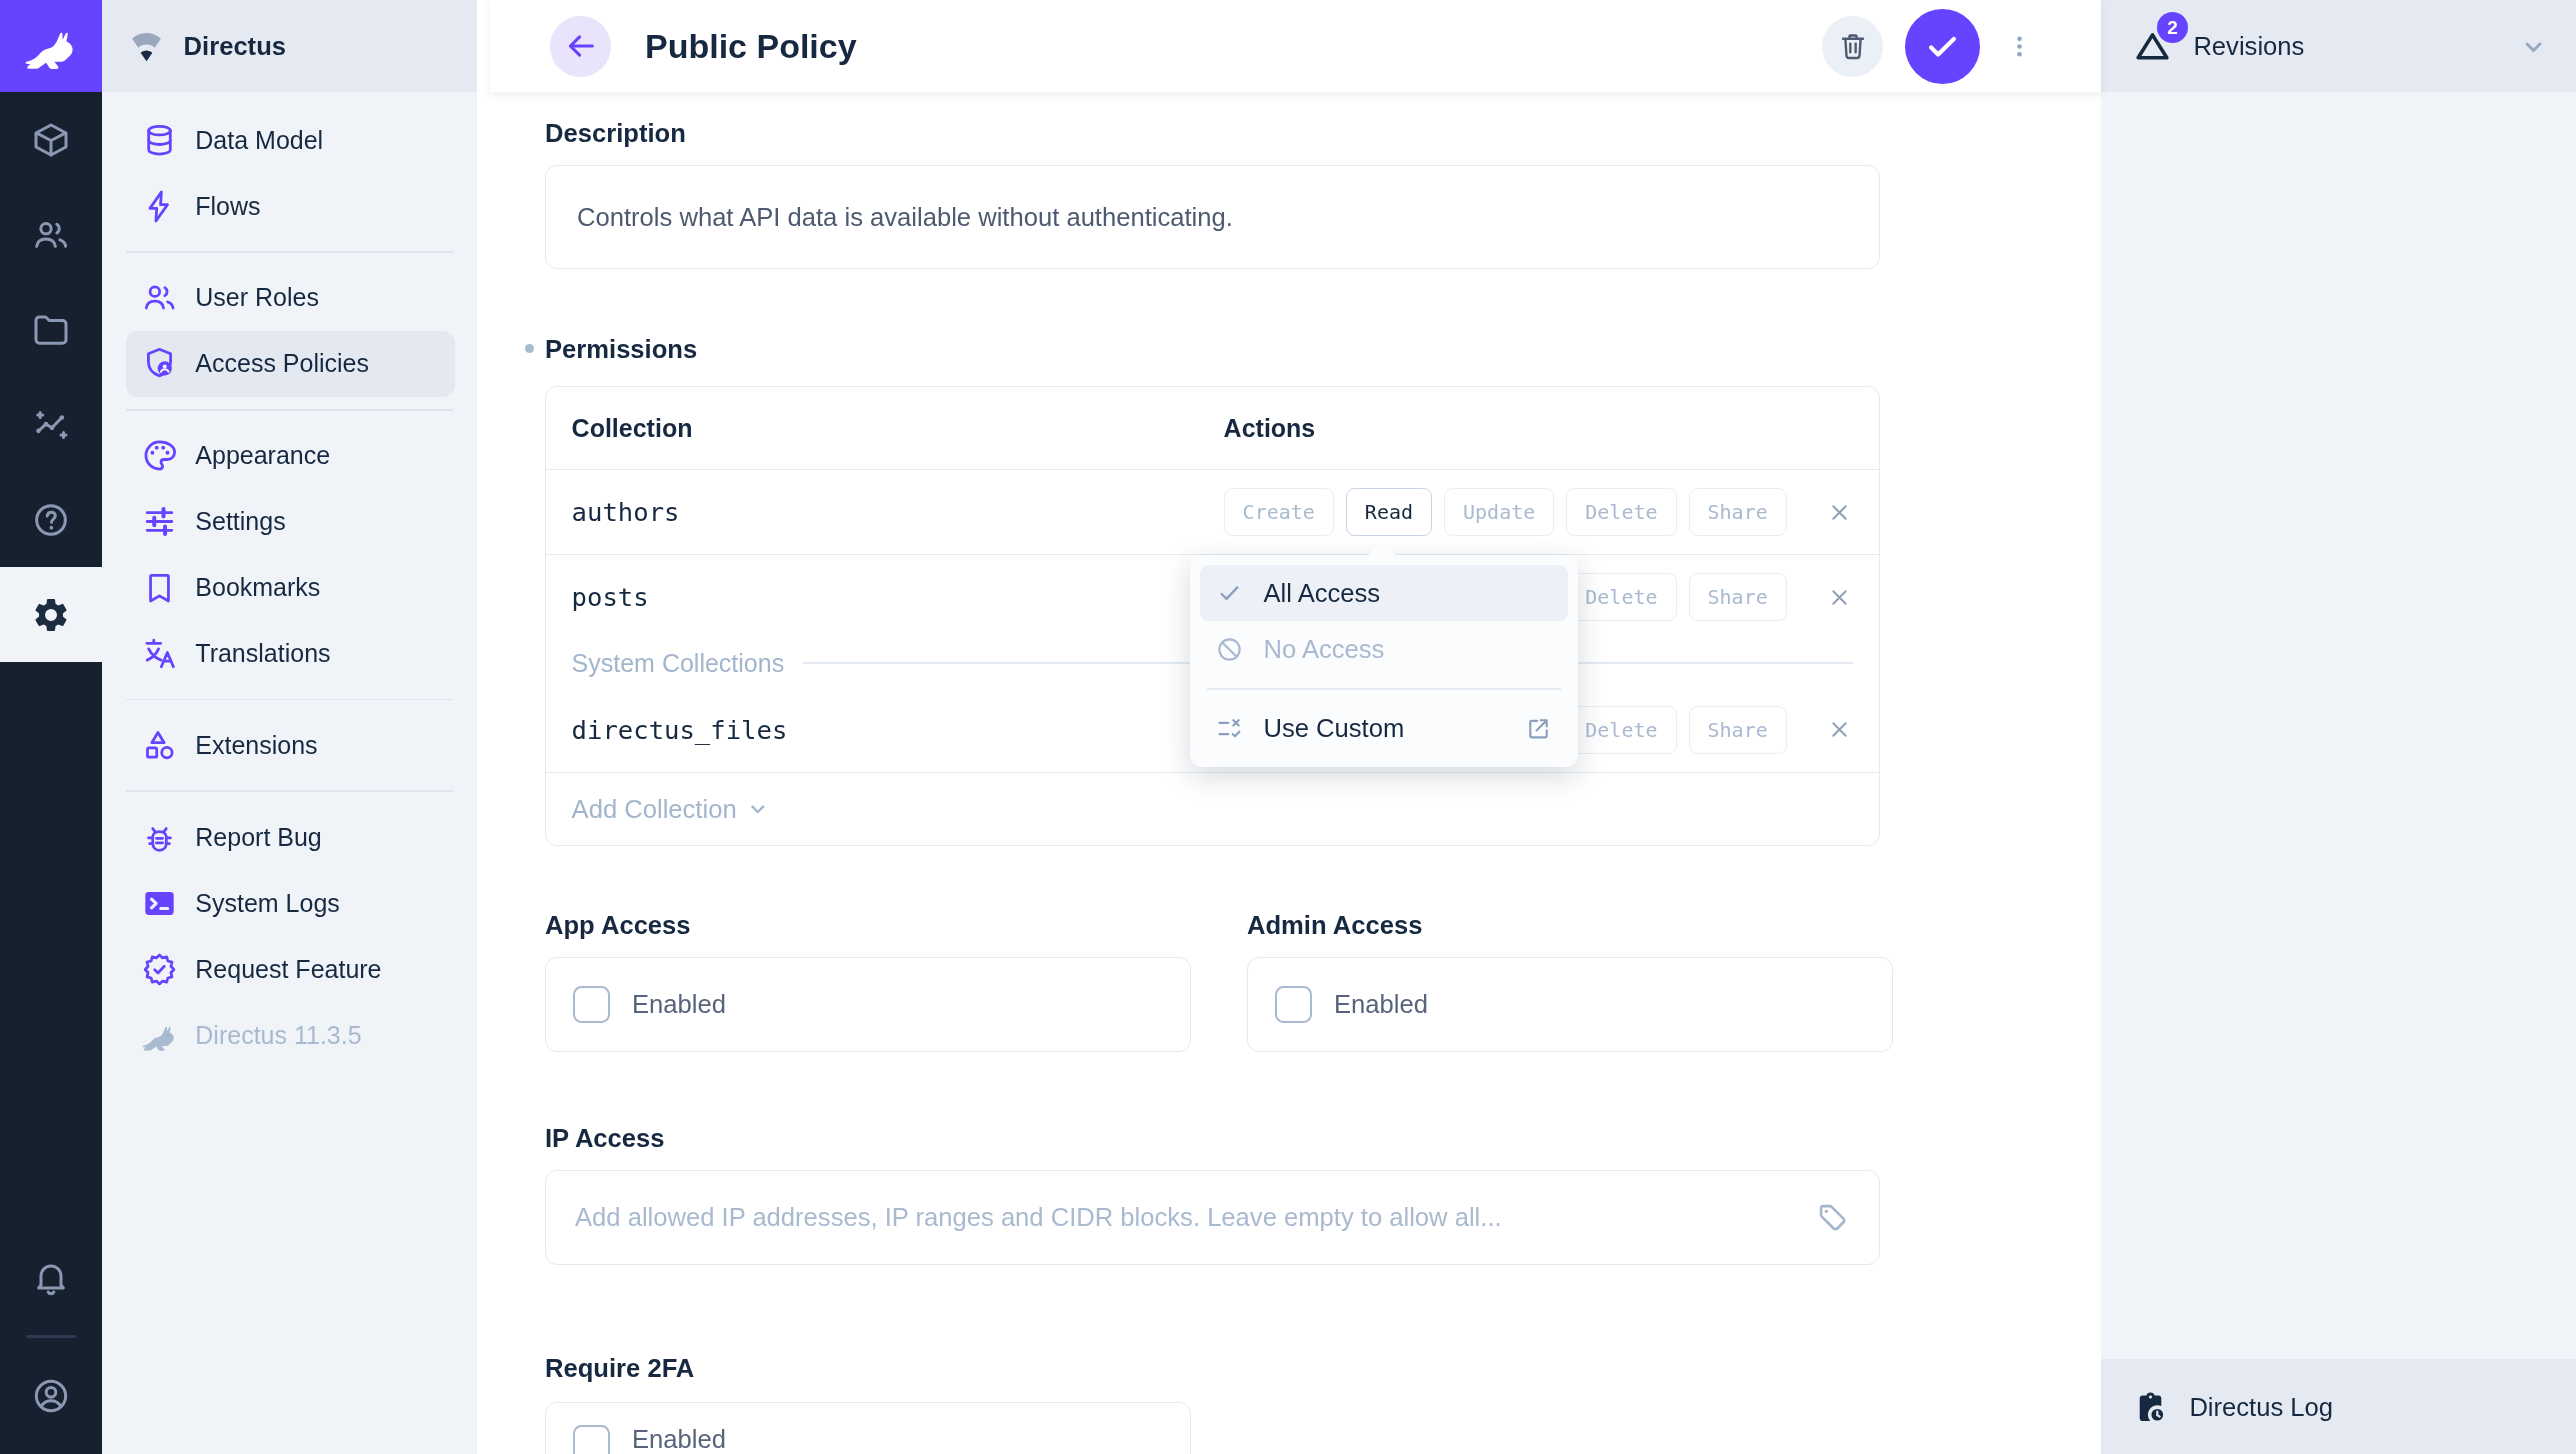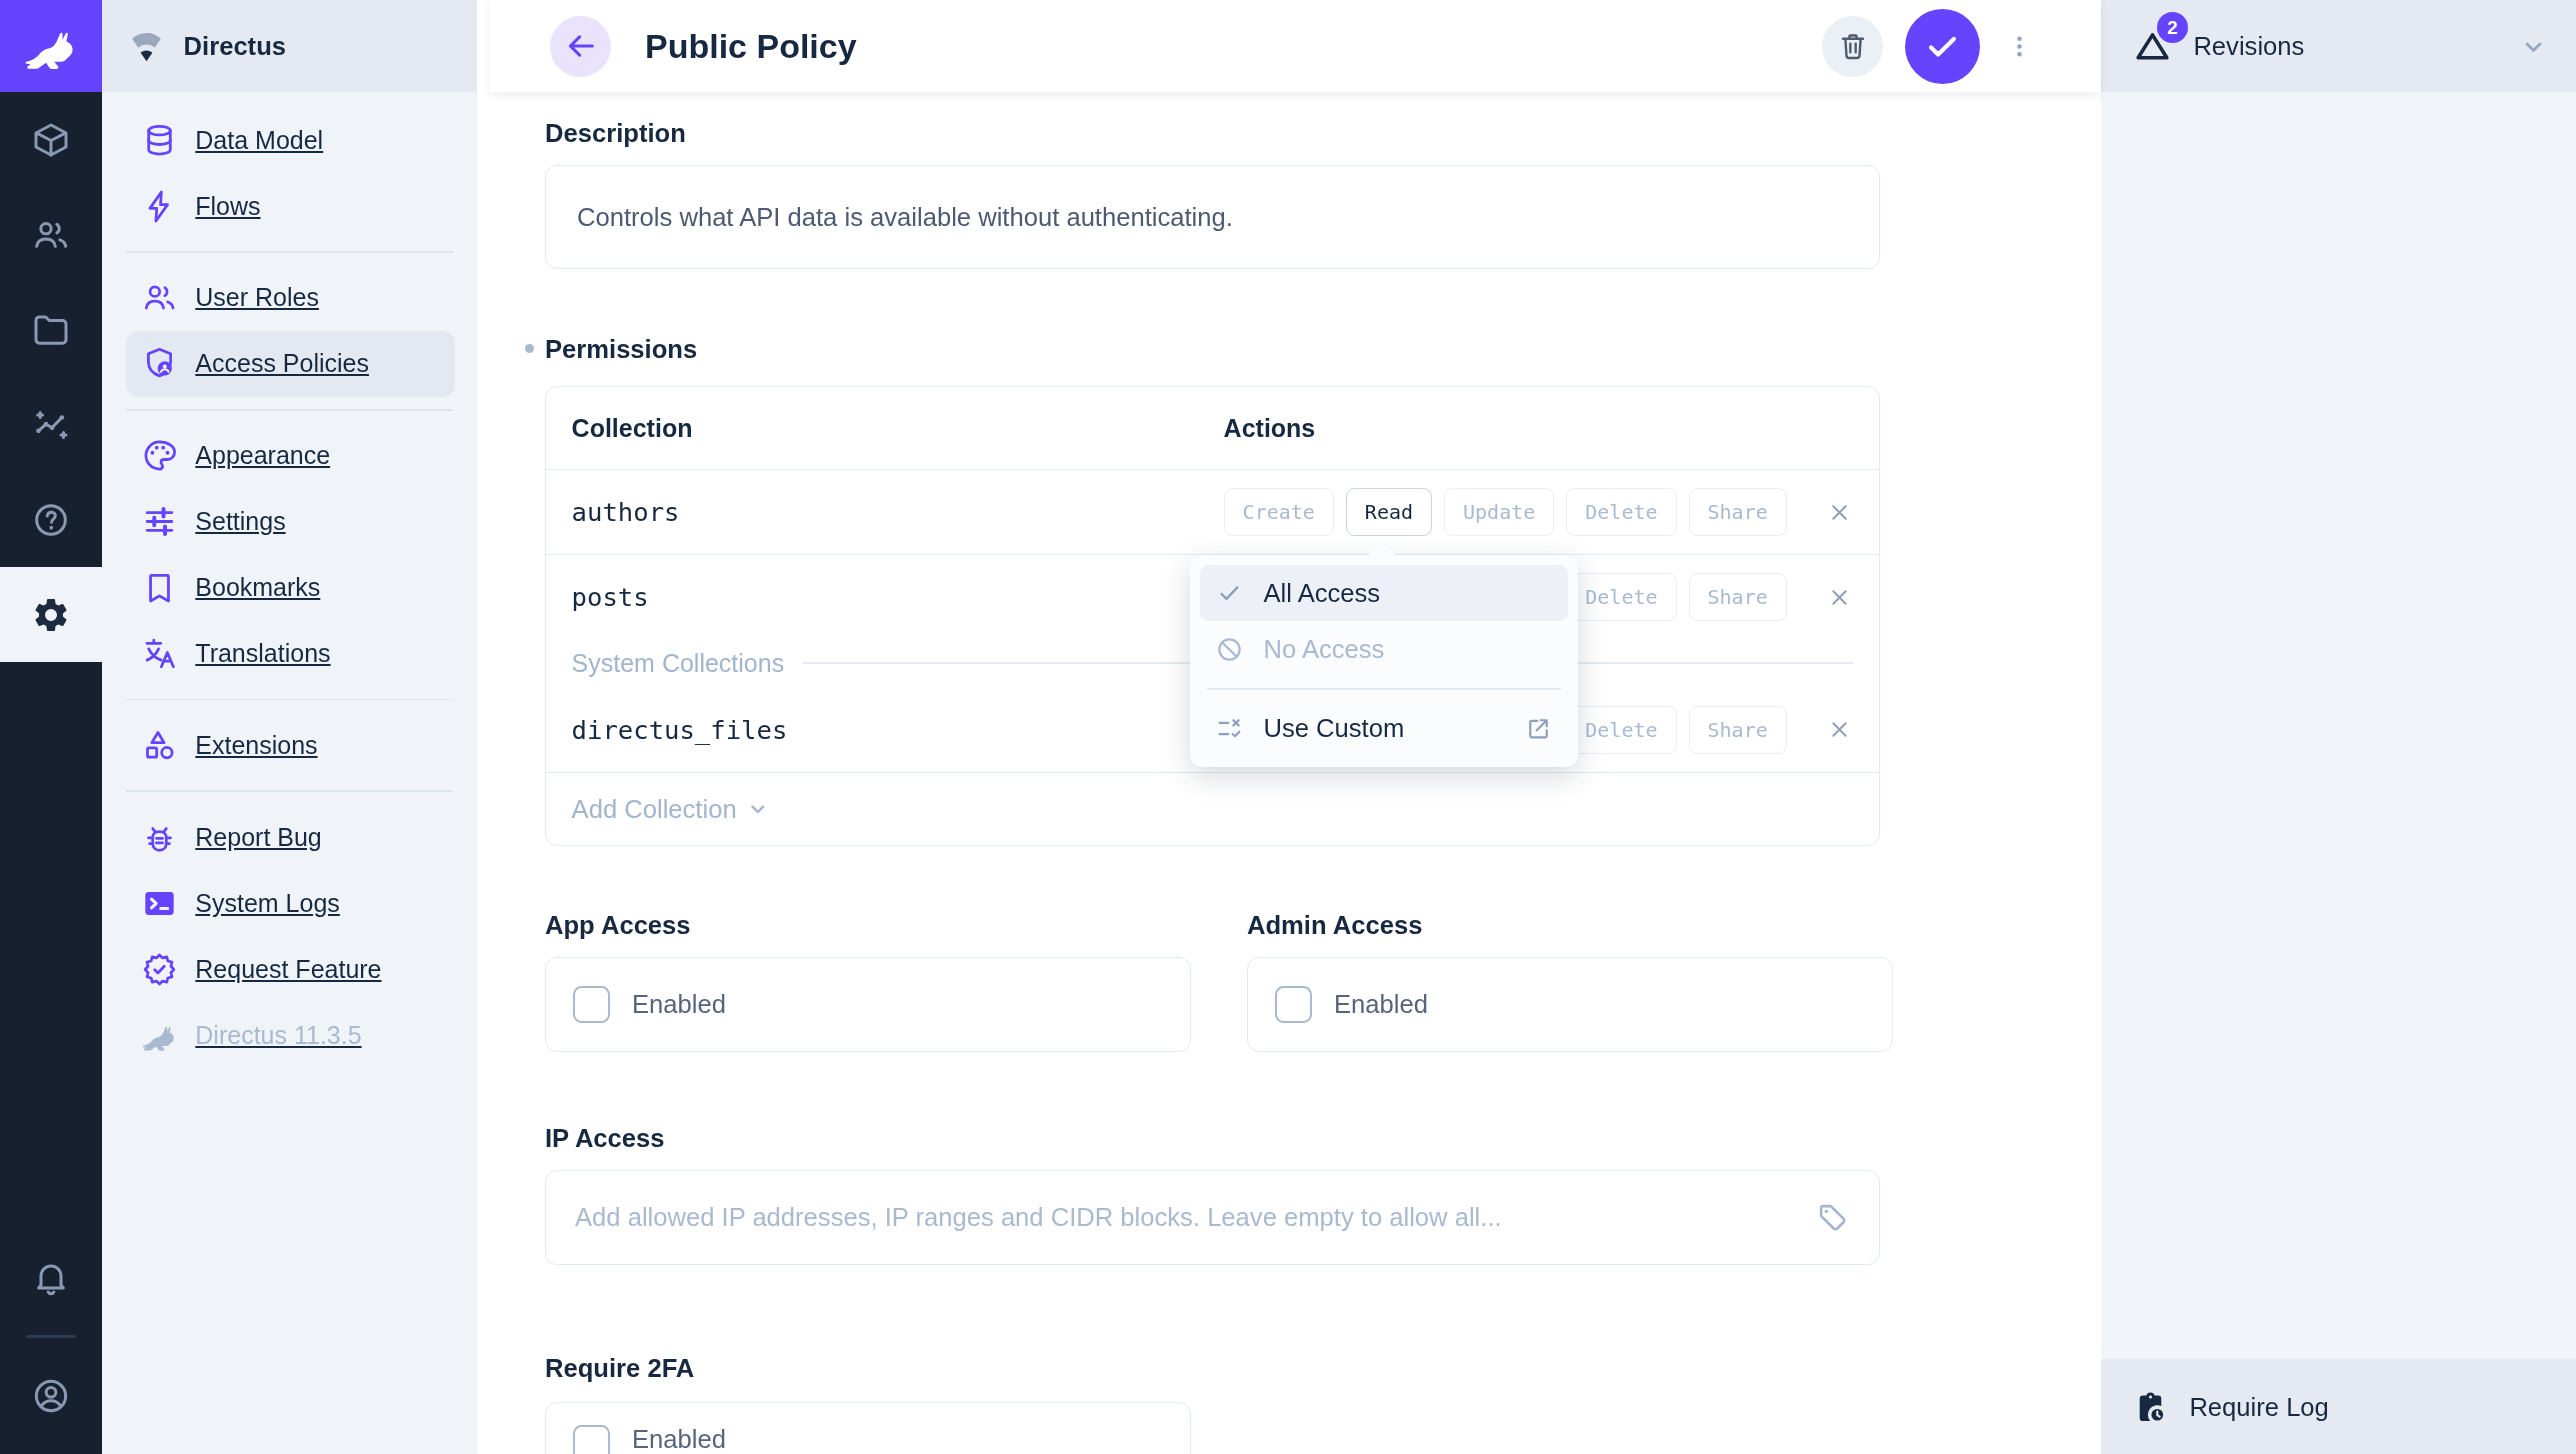--- a/index.html
+++ b/index.html
@@ -25,21 +25,21 @@
   .module-divider { height:2.6px; background:#2C3A52; margin:10.2px 25.6px; border-radius:1.7px; }
 
   
   .nav-sidebar {
     position:absolute; left:102px; top:0; width:375px; height:1455px;
     background:#F0F4F9; display:flex; flex-direction:column;
   }
   .project-header { height:92px; background:#E5EAF2; display:flex; align-items:center; padding:0 25.6px; gap:19px; flex:none; }
   .project-header .icon { width:37px; height:37px; }
   .project-name { font-size:25.6px; font-weight:bold; color:#172940; }
-  .nav-list { padding:15.3px 0 0 0;text-decoration:underline; }
+  .nav-list { padding:15.3px 0 0 0; }
   .nav-item {
     height:66px; margin:0 22px 0 24px; padding:0 15.3px; border-radius:12px;
     display:flex; align-items:center; gap:17px; color:#172940; font-size:25px;
   }
   .nav-item.active { background:#E4E9F1; }
   .nav-item .icon { width:37px; height:37px; color:#6644FF; }
   .nav-item.version-row { color:#A9B9CF; }
   .nav-item.version-row .icon { color:#A9B9CF; }
   .nav-divider { height:1.7px; background:#DDE4EE; margin:12px 24px; }
   .beta-badge {
@@ -579,16 +579,16 @@
   </div>
   <div class="sb-body"></div>
   <div class="sb-footer">
     <span class="icon">
         <svg viewBox="0 0 24 24">
           <path fill="currentColor" d="M17 4.2h-2.3A2.8 2.8 0 0 0 12 2.2a2.8 2.8 0 0 0-2.7 2H7a2 2 0 0 0-2 2v12.6a2 2 0 0 0 2 2h4.8a6.3 6.3 0 0 1-1.5-4.1 6.2 6.2 0 0 1 8.7-5.7V6.2a2 2 0 0 0-2-2zm-5 0c.55 0 1 .45 1 1s-.45 1-1 1-1-.45-1-1 .45-1 1-1z"></path>
           <circle cx="16.4" cy="16.7" r="4.6" fill="currentColor" stroke="#E5EAF2" stroke-width="1.6"></circle>
           <path d="M16.4 14.6v2.3l1.5 1" stroke="#E5EAF2" stroke-width="1.4" fill="none" stroke-linecap="round"></path>
         </svg>
       </span>
-    <span class="sb-title">Require Log</span>
+    <span class="sb-title">Directus Log</span>
   </div>
 </aside>
 
 
 </body></html>

